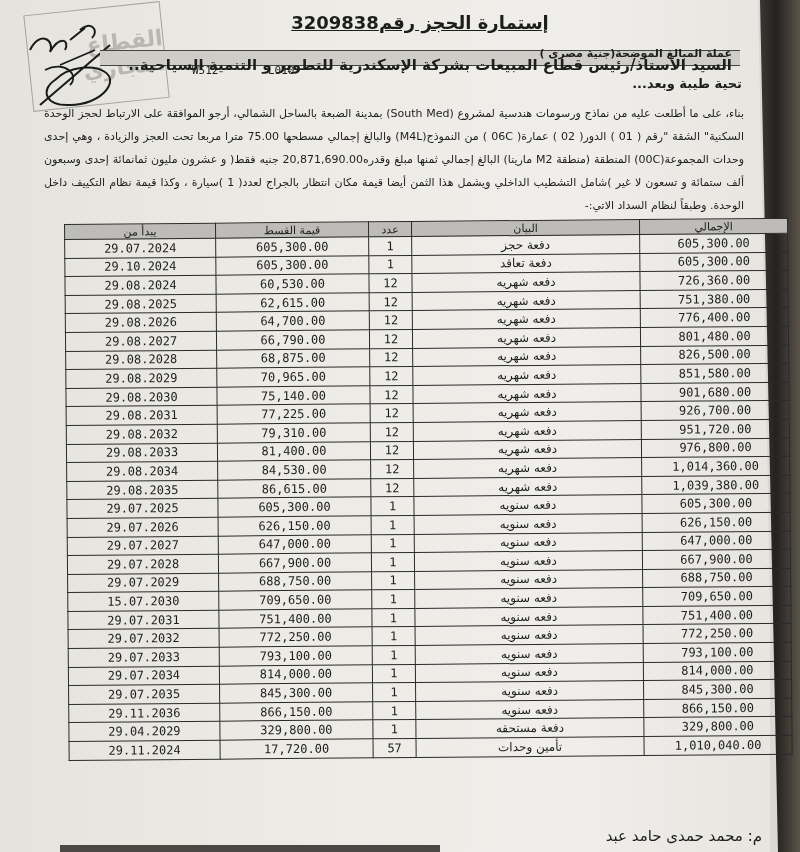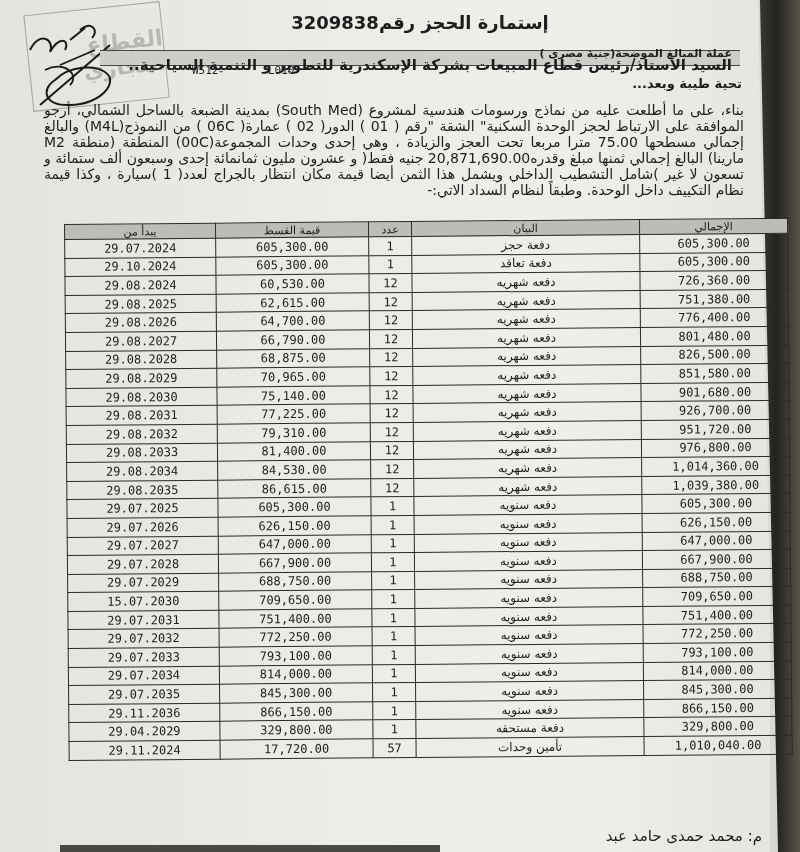--- a/index.html
+++ b/index.html
@@ -15,42 +15,42 @@
     clip-path:polygon(0 0, 758px 0, 775px 852px, 0 852px);
   }
   .edge-dark {
     position:absolute; left:760px; top:0; width:40px; height:852px;
     background:linear-gradient(90deg,#3a3835 0%,#232220 40%,#5a544a 100%);
     clip-path:polygon(0 0, 40px 0, 40px 852px, 18px 852px);
   }
   .title {
     position:absolute; top:12px; left:270px; width:300px;
     direction:rtl; text-align:center;
-    font-size:18px; font-weight:bold; letter-spacing:0.5px;
+    font-size:18px; font-weight:bold; letter-spacing:0.5px;text-decoration:underline;
   }
   .currency-bar {
     position:absolute; top:50px; left:100px; width:640px; height:14px;
     background:#cfcdc8; border-top:1.5px solid #444; border-bottom:1.5px solid #444;
   }
   .currency {
     position:absolute; top:47px; right:68px; direction:rtl;
     font-size:11px; font-weight:bold; 
   }
   .unit-code { position:absolute; top:64px; font-family:"DejaVu Sans Mono", monospace; font-size:11px; font-weight:normal; }
   .unit-a { left:192px; }
   .unit-b { left:268px; }
   .line {
     position:absolute; right:68px; direction:rtl; white-space:nowrap;
     font-size:12px; font-weight:bold;
   }
   .l1 { top:56px; font-size:15px; }
   .l2 { top:76px; right:58px; font-size:13px; }
   .body-para {
     position:absolute; top:102px; right:56px; width:700px; direction:rtl;
-    font-size:14px; line-height:16px; text-align:justify;
+    font-size:11px; line-height:23px; text-align:justify;
   }
   .stamp {
     position:absolute; left:28px; top:8px; width:135px; height:95px;
     border:1.5px solid #8a8884; transform:rotate(-6deg);
     color:#a5a39e; font-size:22px; font-weight:bold; direction:rtl;
     display:flex; align-items:center; justify-content:center; opacity:0.7;
   }
   .sig { position:absolute; left:10px; top:10px; width:160px; height:100px; }
   table.sched {
     position:absolute; top:224px; left:64px;

